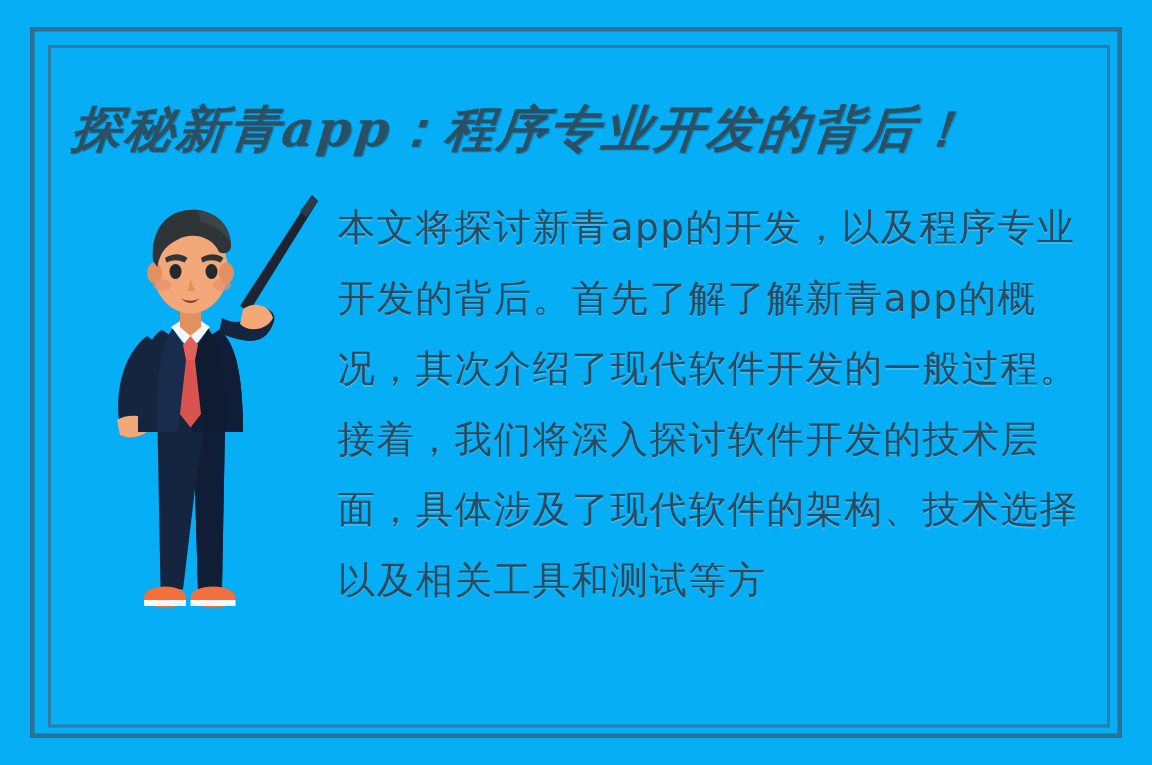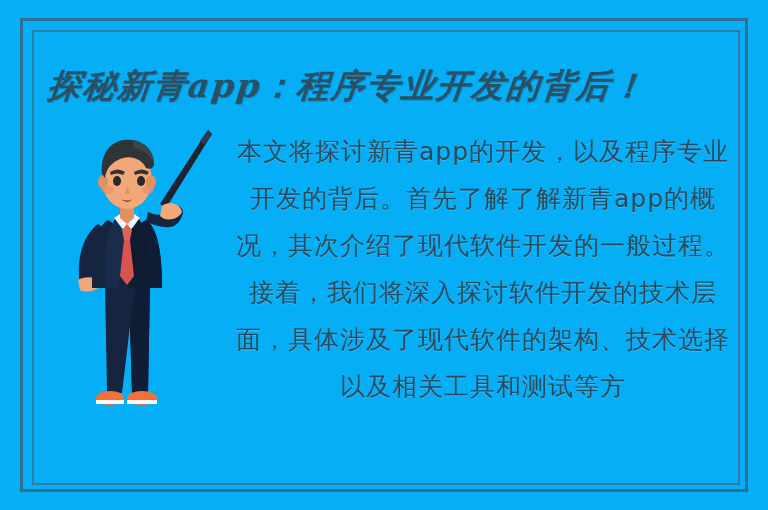--- a/index.html
+++ b/index.html
@@ -70,21 +70,20 @@
     width: 516px;
     height: 282px;
     overflow: hidden;
     color: #2a4a5e;
     font-family: "DejaVu Sans", "Liberation Sans", sans-serif;
     font-size: 25px;
     line-height: 47px;
     letter-spacing: 1px;
     word-break: break-all;
     text-shadow: 0 1px 0 rgba(255,255,255,.18);
-    text-align: center;
   }
 
   
   .illustration {
     position: absolute;
     left: 58px;
     top: 112px;
     width: 160px;
     height: 310px;
   }

